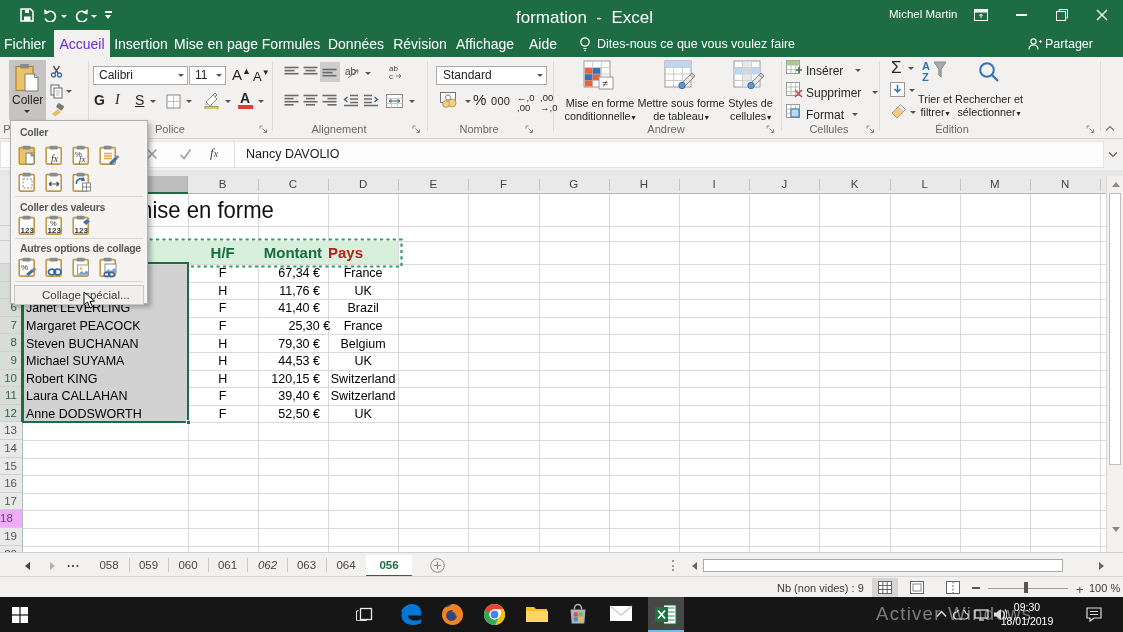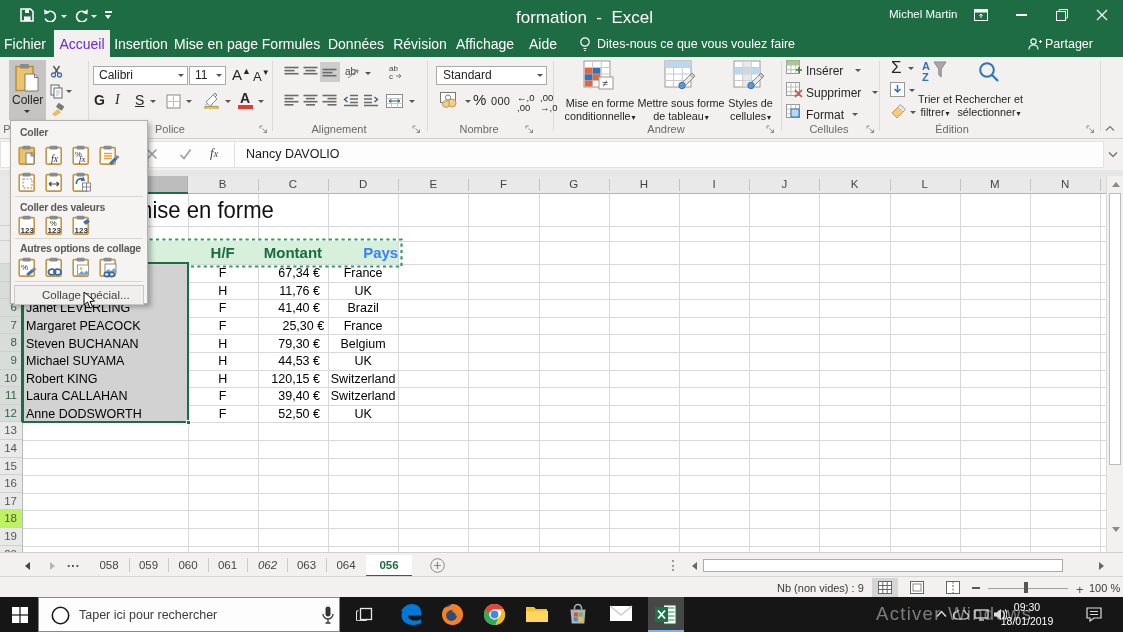--- a/index.html
+++ b/index.html
@@ -399,21 +399,21 @@
 <div class="abs" style="left:0;top:158.4px;width:22px;height:17.6px;background:#d8ddd9;color:#33614a;font-size:11.5px;text-align:right;padding-right:5px;line-height:17.6px;border-bottom:1px solid #d0d0d0;">8</div>
 <div class="abs" style="left:0;top:176.0px;width:22px;height:17.6px;background:#d8ddd9;color:#33614a;font-size:11.5px;text-align:right;padding-right:5px;line-height:17.6px;border-bottom:1px solid #d0d0d0;">9</div>
 <div class="abs" style="left:0;top:193.6px;width:22px;height:17.6px;background:#d8ddd9;color:#33614a;font-size:11.5px;text-align:right;padding-right:5px;line-height:17.6px;border-bottom:1px solid #d0d0d0;">10</div>
 <div class="abs" style="left:0;top:211.2px;width:22px;height:17.6px;background:#d8ddd9;color:#33614a;font-size:11.5px;text-align:right;padding-right:5px;line-height:17.6px;border-bottom:1px solid #d0d0d0;">11</div>
 <div class="abs" style="left:0;top:228.8px;width:22px;height:17.6px;background:#d8ddd9;color:#33614a;font-size:11.5px;text-align:right;padding-right:5px;line-height:17.6px;border-bottom:1px solid #d0d0d0;">12</div>
 <div class="abs" style="left:0;top:246.4px;width:22px;height:17.6px;background:#e9e9e9;color:#555;font-size:11.5px;text-align:right;padding-right:5px;line-height:17.6px;border-bottom:1px solid #d0d0d0;">13</div>
 <div class="abs" style="left:0;top:264.0px;width:22px;height:17.6px;background:#e9e9e9;color:#555;font-size:11.5px;text-align:right;padding-right:5px;line-height:17.6px;border-bottom:1px solid #d0d0d0;">14</div>
 <div class="abs" style="left:0;top:281.6px;width:22px;height:17.6px;background:#e9e9e9;color:#555;font-size:11.5px;text-align:right;padding-right:5px;line-height:17.6px;border-bottom:1px solid #d0d0d0;">15</div>
 <div class="abs" style="left:0;top:299.2px;width:22px;height:17.6px;background:#e9e9e9;color:#555;font-size:11.5px;text-align:right;padding-right:5px;line-height:17.6px;border-bottom:1px solid #d0d0d0;">16</div>
 <div class="abs" style="left:0;top:316.8px;width:22px;height:17.6px;background:#e9e9e9;color:#555;font-size:11.5px;text-align:right;padding-right:5px;line-height:17.6px;border-bottom:1px solid #d0d0d0;">17</div>
-<div class="abs" style="left:0;top:334.4px;width:22px;height:17.6px;background:#bef264;color:#555;font-size:11.5px;text-align:right;padding-right:5px;line-height:17.6px;border-bottom:1px solid #d0d0d0;">18</div>
+<div class="abs" style="left:0;top:334.4px;width:22px;height:17.6px;background:#f0abfc;color:#555;font-size:11.5px;padding-right:5px;line-height:17.6px;border-bottom:1px solid #d0d0d0;">18</div>
 <div class="abs" style="left:0;top:352.0px;width:22px;height:17.6px;background:#e9e9e9;color:#555;font-size:11.5px;text-align:right;padding-right:5px;line-height:17.6px;border-bottom:1px solid #d0d0d0;">19</div>
 <div class="abs" style="left:0;top:369.6px;width:22px;height:17.6px;background:#e9e9e9;color:#555;font-size:11.5px;text-align:right;padding-right:5px;line-height:17.6px;border-bottom:1px solid #d0d0d0;">20</div>
 <div class="abs" style="left:21px;top:88.0px;width:2px;height:158.4px;background:#1e6c43;"></div>
 <div class="vline" style="left:187.6px;top:18px;height:358px;"></div>
 <div class="vline" style="left:257.8px;top:18px;height:358px;"></div>
 <div class="vline" style="left:328.0px;top:18px;height:358px;"></div>
 <div class="vline" style="left:398.2px;top:18px;height:358px;"></div>
 <div class="vline" style="left:468.4px;top:18px;height:358px;"></div>
 <div class="vline" style="left:538.6px;top:18px;height:358px;"></div>
 <div class="vline" style="left:608.8px;top:18px;height:358px;"></div>
@@ -441,42 +441,42 @@
 <div class="hline" style="left:23px;top:299.2px;width:1083px;"></div>
 <div class="hline" style="left:23px;top:316.8px;width:1083px;"></div>
 <div class="hline" style="left:23px;top:334.4px;width:1083px;"></div>
 <div class="hline" style="left:23px;top:352.0px;width:1083px;"></div>
 <div class="hline" style="left:23px;top:369.6px;width:1083px;"></div>
 </div>
 <div class="abs" style="left:134px;top:196px;font-size:24px;color:#111;transform:scaleX(0.92);transform-origin:0 0;">mise en forme</div>
 <div class="abs" style="left:23.8px;top:241px;width:374.4px;height:23px;background:#d6f0dc;"></div>
 <div class="abs" style="left:187.6px;top:244px;width:70.2px;text-align:center;font-size:15px;font-weight:bold;color:#1c6b40;">H/F</div>
 <div class="abs" style="left:257.8px;top:244px;width:70.2px;text-align:center;font-size:15px;font-weight:bold;color:#1c6b40;">Montant</div>
-<div class="abs" style="left:328.0px;top:244px;width:70.2px;text-align:right;font-size:15px;font-weight:bold;color:#3b82f6;">Pays</div>
+<div class="abs" style="left:328.0px;top:244px;width:70.2px;text-align:left;font-size:15px;font-weight:bold;color:#b91c1c;">Pays</div>
 <svg class="abs" style="left:20px;top:237.5px;" width="383" height="30">
     <rect x="1.5" y="1.5" width="380" height="27" fill="none" stroke="#2a9e60" stroke-width="2.2" stroke-dasharray="3.2 3.2"></rect>
   </svg>
 <div class="abs" style="left:23.8px;top:265.0px;width:163.8px;height:156.4px;background:#d2d2d2;"></div>
 <div class="abs" style="left:21.8px;top:262.0px;width:167px;height:161.4px;border:2px solid #1e6c43;"></div>
 <div class="abs" style="left:185.6px;top:420.4px;width:5px;height:5px;background:#1e6c43;border:1px solid #fff;"></div>
 <div class="cell" style="left:26px;top:266.2px;width:160px;">Nancy DAVOLIO</div>
 <div class="cell" style="left:187.6px;top:266.2px;width:70.2px;text-align:center;">F</div>
 <div class="cell" style="left:257.8px;top:266.2px;width:62.2px;text-align:right;">67,34&nbsp;€</div>
 <div class="cell" style="left:328.0px;top:266.2px;width:70.2px;text-align:center;">France</div>
 <div class="cell" style="left:26px;top:283.8px;width:160px;">Andrew FULLER</div>
 <div class="cell" style="left:187.6px;top:283.8px;width:70.2px;text-align:center;">H</div>
 <div class="cell" style="left:257.8px;top:283.8px;width:62.2px;text-align:right;">11,76&nbsp;€</div>
 <div class="cell" style="left:328.0px;top:283.8px;width:70.2px;text-align:center;">UK</div>
 <div class="cell" style="left:26px;top:301.4px;width:160px;">Janet LEVERLING</div>
 <div class="cell" style="left:187.6px;top:301.4px;width:70.2px;text-align:center;">F</div>
 <div class="cell" style="left:257.8px;top:301.4px;width:62.2px;text-align:right;">41,40&nbsp;€</div>
 <div class="cell" style="left:328.0px;top:301.4px;width:70.2px;text-align:center;">Brazil</div>
 <div class="cell" style="left:26px;top:319.0px;width:160px;">Margaret PEACOCK</div>
 <div class="cell" style="left:187.6px;top:319.0px;width:70.2px;text-align:center;">F</div>
-<div class="cell" style="left:262px;top:319.0px;width:62.2px;text-align:right;">25,30&nbsp;€</div>
+<div class="cell" style="left:268px;top:319.0px;width:62.2px;text-align:right;">25,30&nbsp;€</div>
 <div class="cell" style="left:328.0px;top:319.0px;width:70.2px;text-align:center;">France</div>
 <div class="cell" style="left:26px;top:336.6px;width:160px;">Steven BUCHANAN</div>
 <div class="cell" style="left:187.6px;top:336.6px;width:70.2px;text-align:center;">H</div>
 <div class="cell" style="left:257.8px;top:336.6px;width:62.2px;text-align:right;">79,30&nbsp;€</div>
 <div class="cell" style="left:328.0px;top:336.6px;width:70.2px;text-align:center;">Belgium</div>
 <div class="cell" style="left:26px;top:354.2px;width:160px;">Michael SUYAMA</div>
 <div class="cell" style="left:187.6px;top:354.2px;width:70.2px;text-align:center;">H</div>
 <div class="cell" style="left:257.8px;top:354.2px;width:62.2px;text-align:right;">44,53&nbsp;€</div>
 <div class="cell" style="left:328.0px;top:354.2px;width:70.2px;text-align:center;">UK</div>
 <div class="cell" style="left:26px;top:371.8px;width:160px;">Robert KING</div>
@@ -564,30 +564,20 @@
 </div>
 
 <div class="abs" style="left:0;top:597px;width:1123px;height:35px;background:#161616;">
 <svg class="abs" style="left:12px;top:10px;" width="16" height="16" viewBox="0 0 16 16">
       <rect x="0" y="0" width="7.4" height="7.4" fill="#fff"></rect>
       <rect x="8.6" y="0" width="7.4" height="7.4" fill="#fff"></rect>
       <rect x="0" y="8.6" width="7.4" height="7.4" fill="#fff"></rect>
       <rect x="8.6" y="8.6" width="7.4" height="7.4" fill="#fff"></rect>
     </svg>
 
-<div class="abs" style="left:38px;top:0;width:302px;height:35px;background:#fdfdfd;border:1px solid #888;">
-  <svg class="abs" style="left:12px;top:8px;" width="19" height="19" viewBox="0 0 19 19">
-        <circle cx="9.5" cy="9.5" r="8.2" fill="none" stroke="#1a1a1a" stroke-width="1.6"></circle>
-      </svg>
-  <div class="abs" style="left:40px;top:10px;font-size:12.5px;color:#3c3c3c;">Taper ici pour rechercher</div>
-  <svg class="abs" style="left:283px;top:8px;" width="12" height="18" viewBox="0 0 12 18">
-        <rect x="3.5" y="0.5" width="5" height="10" rx="2.5" fill="#333"></rect>
-        <path d="M1 8 a5 5 0 0 0 10 0 M6 13 v4 M3.5 17 h5" stroke="#333" fill="none" stroke-width="1.3"></path>
-      </svg>
-</div>
 
 <svg class="abs" style="left:356px;top:9px;" width="18" height="17" viewBox="0 0 18 17">
       <rect x="4.5" y="2.5" width="11" height="11" fill="none" stroke="#e8e8e8" stroke-width="1.3"></rect>
       <path d="M2.5 4.5 l-2 0.8 v9 l9.5 0.2 1.5 -1.5" fill="none" stroke="#e8e8e8" stroke-width="1.1"></path>
     </svg>
 <svg class="abs" style="left:400px;top:606px - 597px;" width="0" height="0"></svg>
 <div class="abs" style="left:399px;top:6px;width:24px;height:24px;">
       <svg width="23" height="23" viewBox="0 0 23 23">
         <path d="M2 8.5 C4 3.5 9 1 13 1 c6 0 9 4 9 8 l0 3.5 -13 0 c0 3 3.5 5 7 5 2.5 0 4.5 -0.6 6 -1.6 l0 4 c-2 1.2 -4.5 2 -7.5 2 C7 22 2.5 18 2.5 12.5 c0 -5 4 -8 7.5 -8 4 0 6 2.5 6 5 l-9.5 0" fill="#0078d7"></path>
       </svg>

